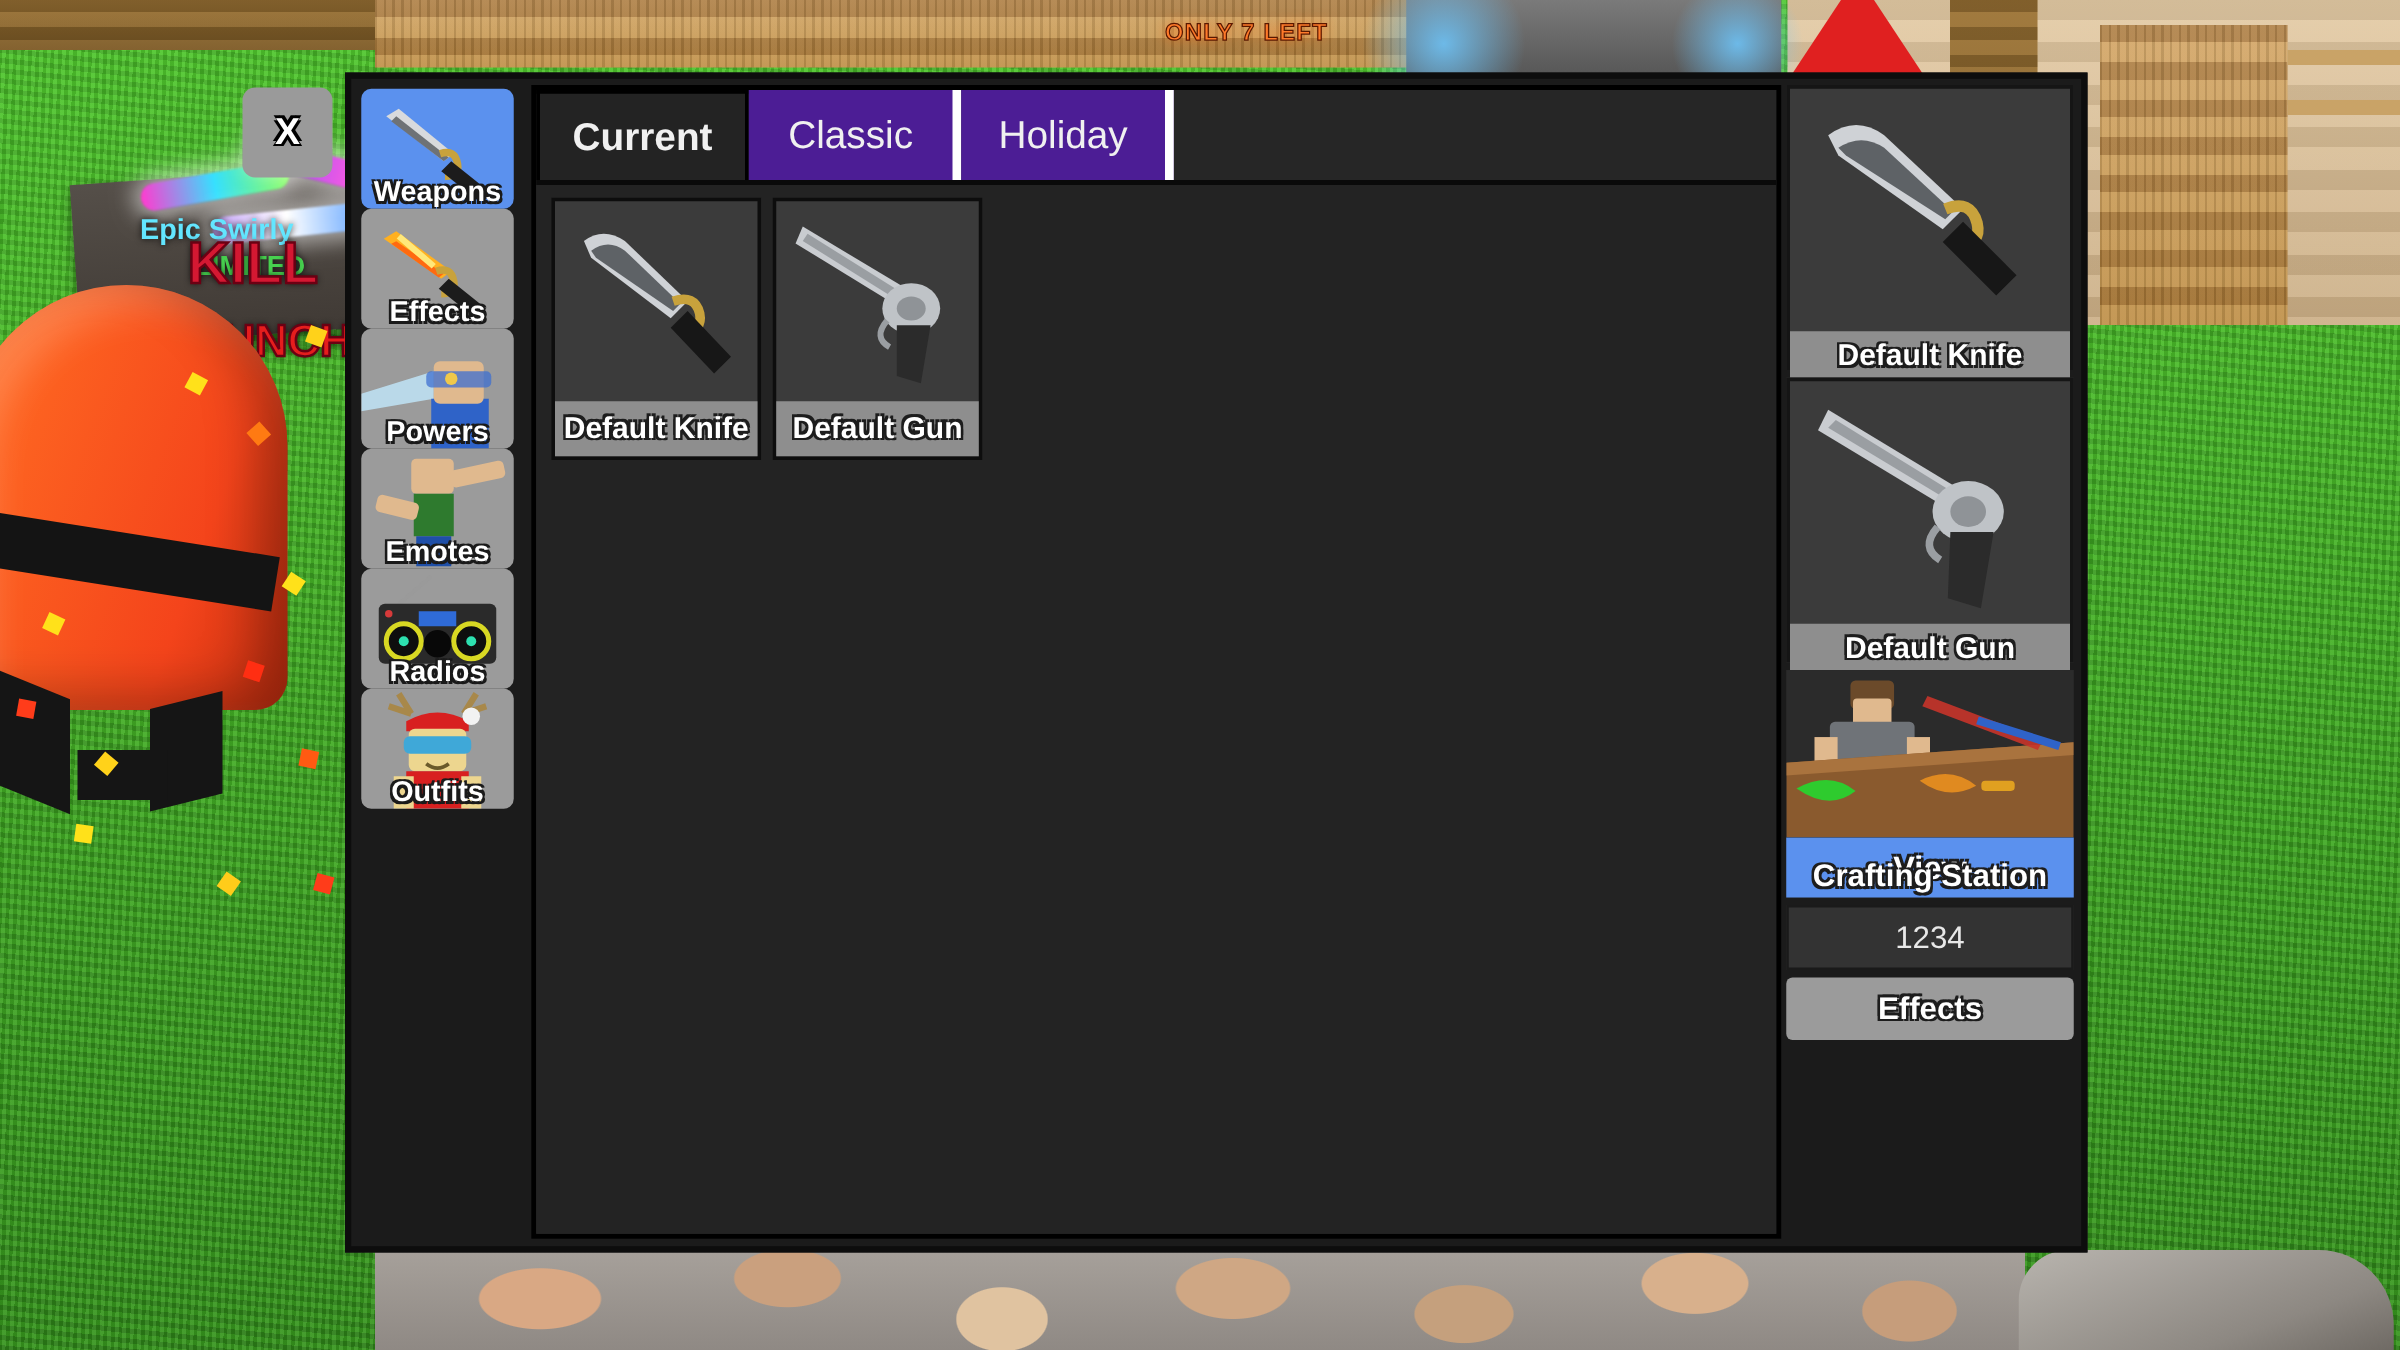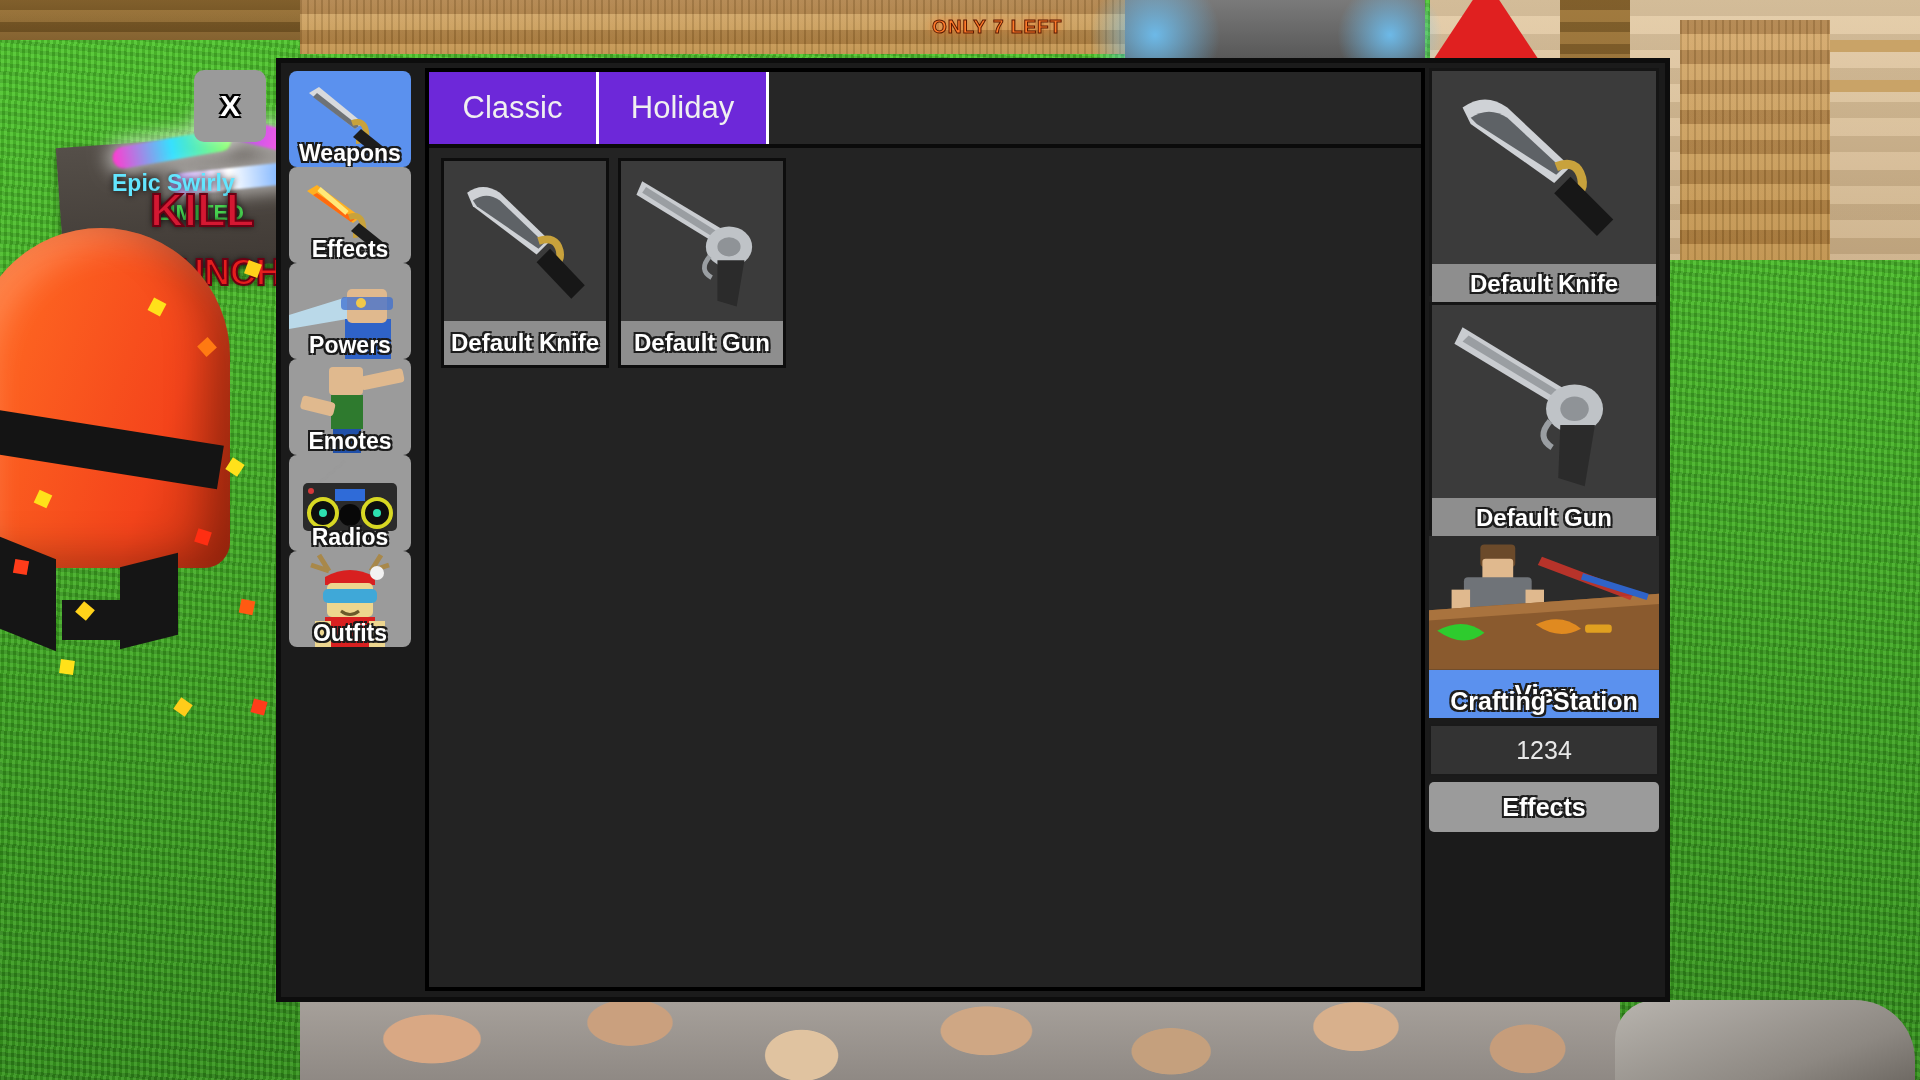--- a/index.html
+++ b/index.html
@@ -160,24 +160,24 @@
   #center{
     flex:1 1 auto; margin:5px 4px 6px 4px;
     border:4px solid #000; background:#262626;
     display:flex; flex-direction:column;
   }
   #tabrow{
     height:76px; flex:0 0 76px; display:flex; align-items:stretch;
     background:#262626; border-bottom:4px solid #0a0a0a; position:relative;
   }
   .tab{
-    width:170px; margin:0; background:#6d28d9;
+    width:170px; margin:0; background:#4c1d95;
     display:flex; align-items:center; justify-content:center;
     color:#f0f0f0; font-size:31px; cursor:pointer;
-    border-right:3px solid #ffffff;
+    border-right:7px solid #ffffff;
   }
   .tab.active{ background:#232323; font-weight:bold; border:3px solid #000; border-bottom:none; }
   #search-wrap{
     position:absolute; right:14px; top:14px; width:270px; height:48px;
     background:#474747; display:flex; align-items:center; padding:0 12px;
     cursor:text;
   }
   #search-input{
     flex:1; background:transparent; border:0; outline:0;
     color:#cfcfcf; font-size:26px; font-style:italic;
@@ -384,20 +384,23 @@
         <rect x="26" y="70" width="16" height="26" fill="#edd68f"></rect>
         <rect x="80" y="70" width="16" height="26" fill="#edd68f"></rect>
       </svg>
       <div class="rail-label">Outfits</div>
     </div>
   </div>
 
   <div id="center">
 
     <div id="tabrow">
+      <div class="tab active">
+        <span>Current</span>
+      </div>
       <div class="tab">
         <span>Classic</span>
       </div>
       <div class="tab">
         <span>Holiday</span>
       </div>
 
     </div>
 
     <div id="grid">

